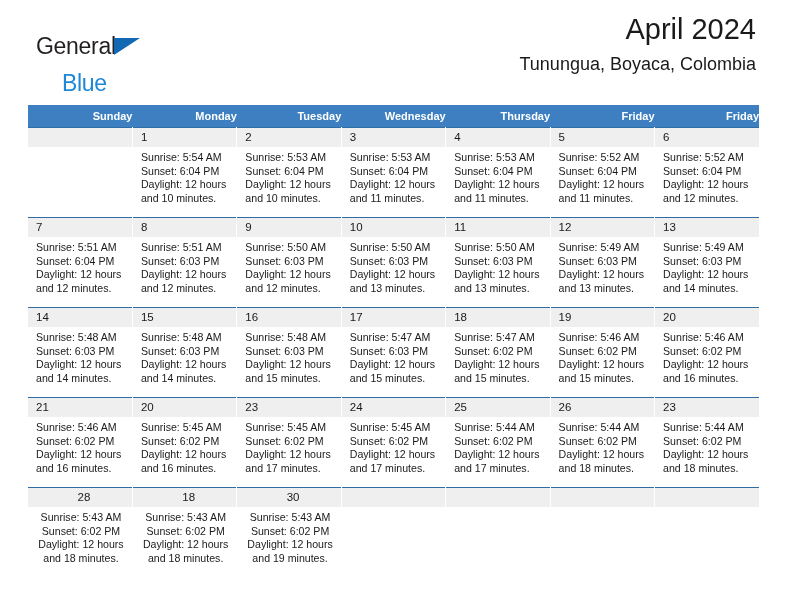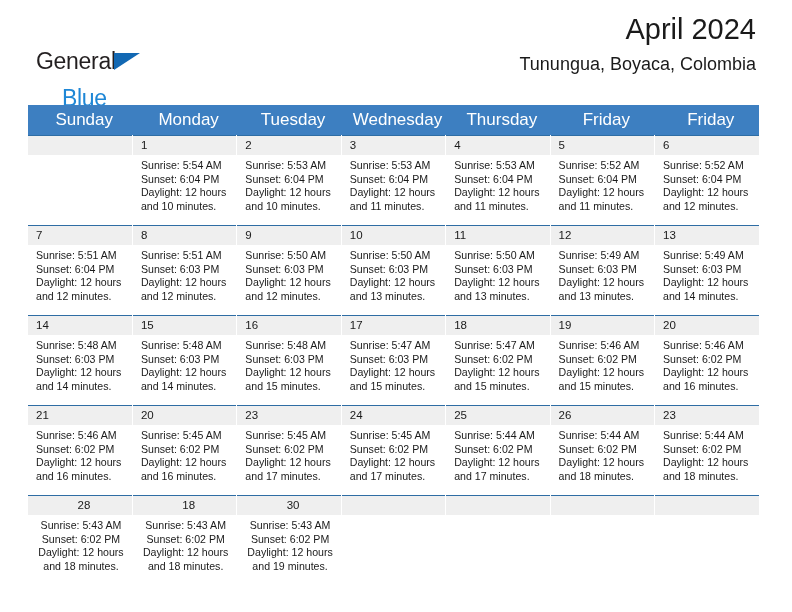--- a/index.html
+++ b/index.html
@@ -23,21 +23,21 @@
   }
 
   
   .header {
     position: relative;
     height: 96px;
   }
   .logo {
     position: absolute;
     left: 36px;
-    top: 50px;
+    top: 35px;
     line-height: 1;
     user-select: none;
   }
   .logo-row1 {
     position: relative;
     font-size: 23px;
     color: #231f20;
     letter-spacing: -0.3px;
     height: 25px;
     white-space: nowrap;
@@ -89,23 +89,23 @@
     width: 731px;
   }
   table.calendar {
     width: 731px;
     border-collapse: collapse;
     table-layout: fixed;
   }
   table.calendar th {
     background: #3d7fc1;
     color: #ffffff;
-    font-weight: normal;
-    font-size: 17px;
-    text-align: center;
+    font-weight: bold;
+    font-size: 11px;
+    text-align: right;
     padding: 5px 0 5px 8px;
     height: 21px;
     border: none;
   }
   table.calendar td {
     vertical-align: top;
     padding: 0;
     border-top: 1.6px solid #2e6da4;
     border-right: 1px solid #ffffff;
     height: 90px;

